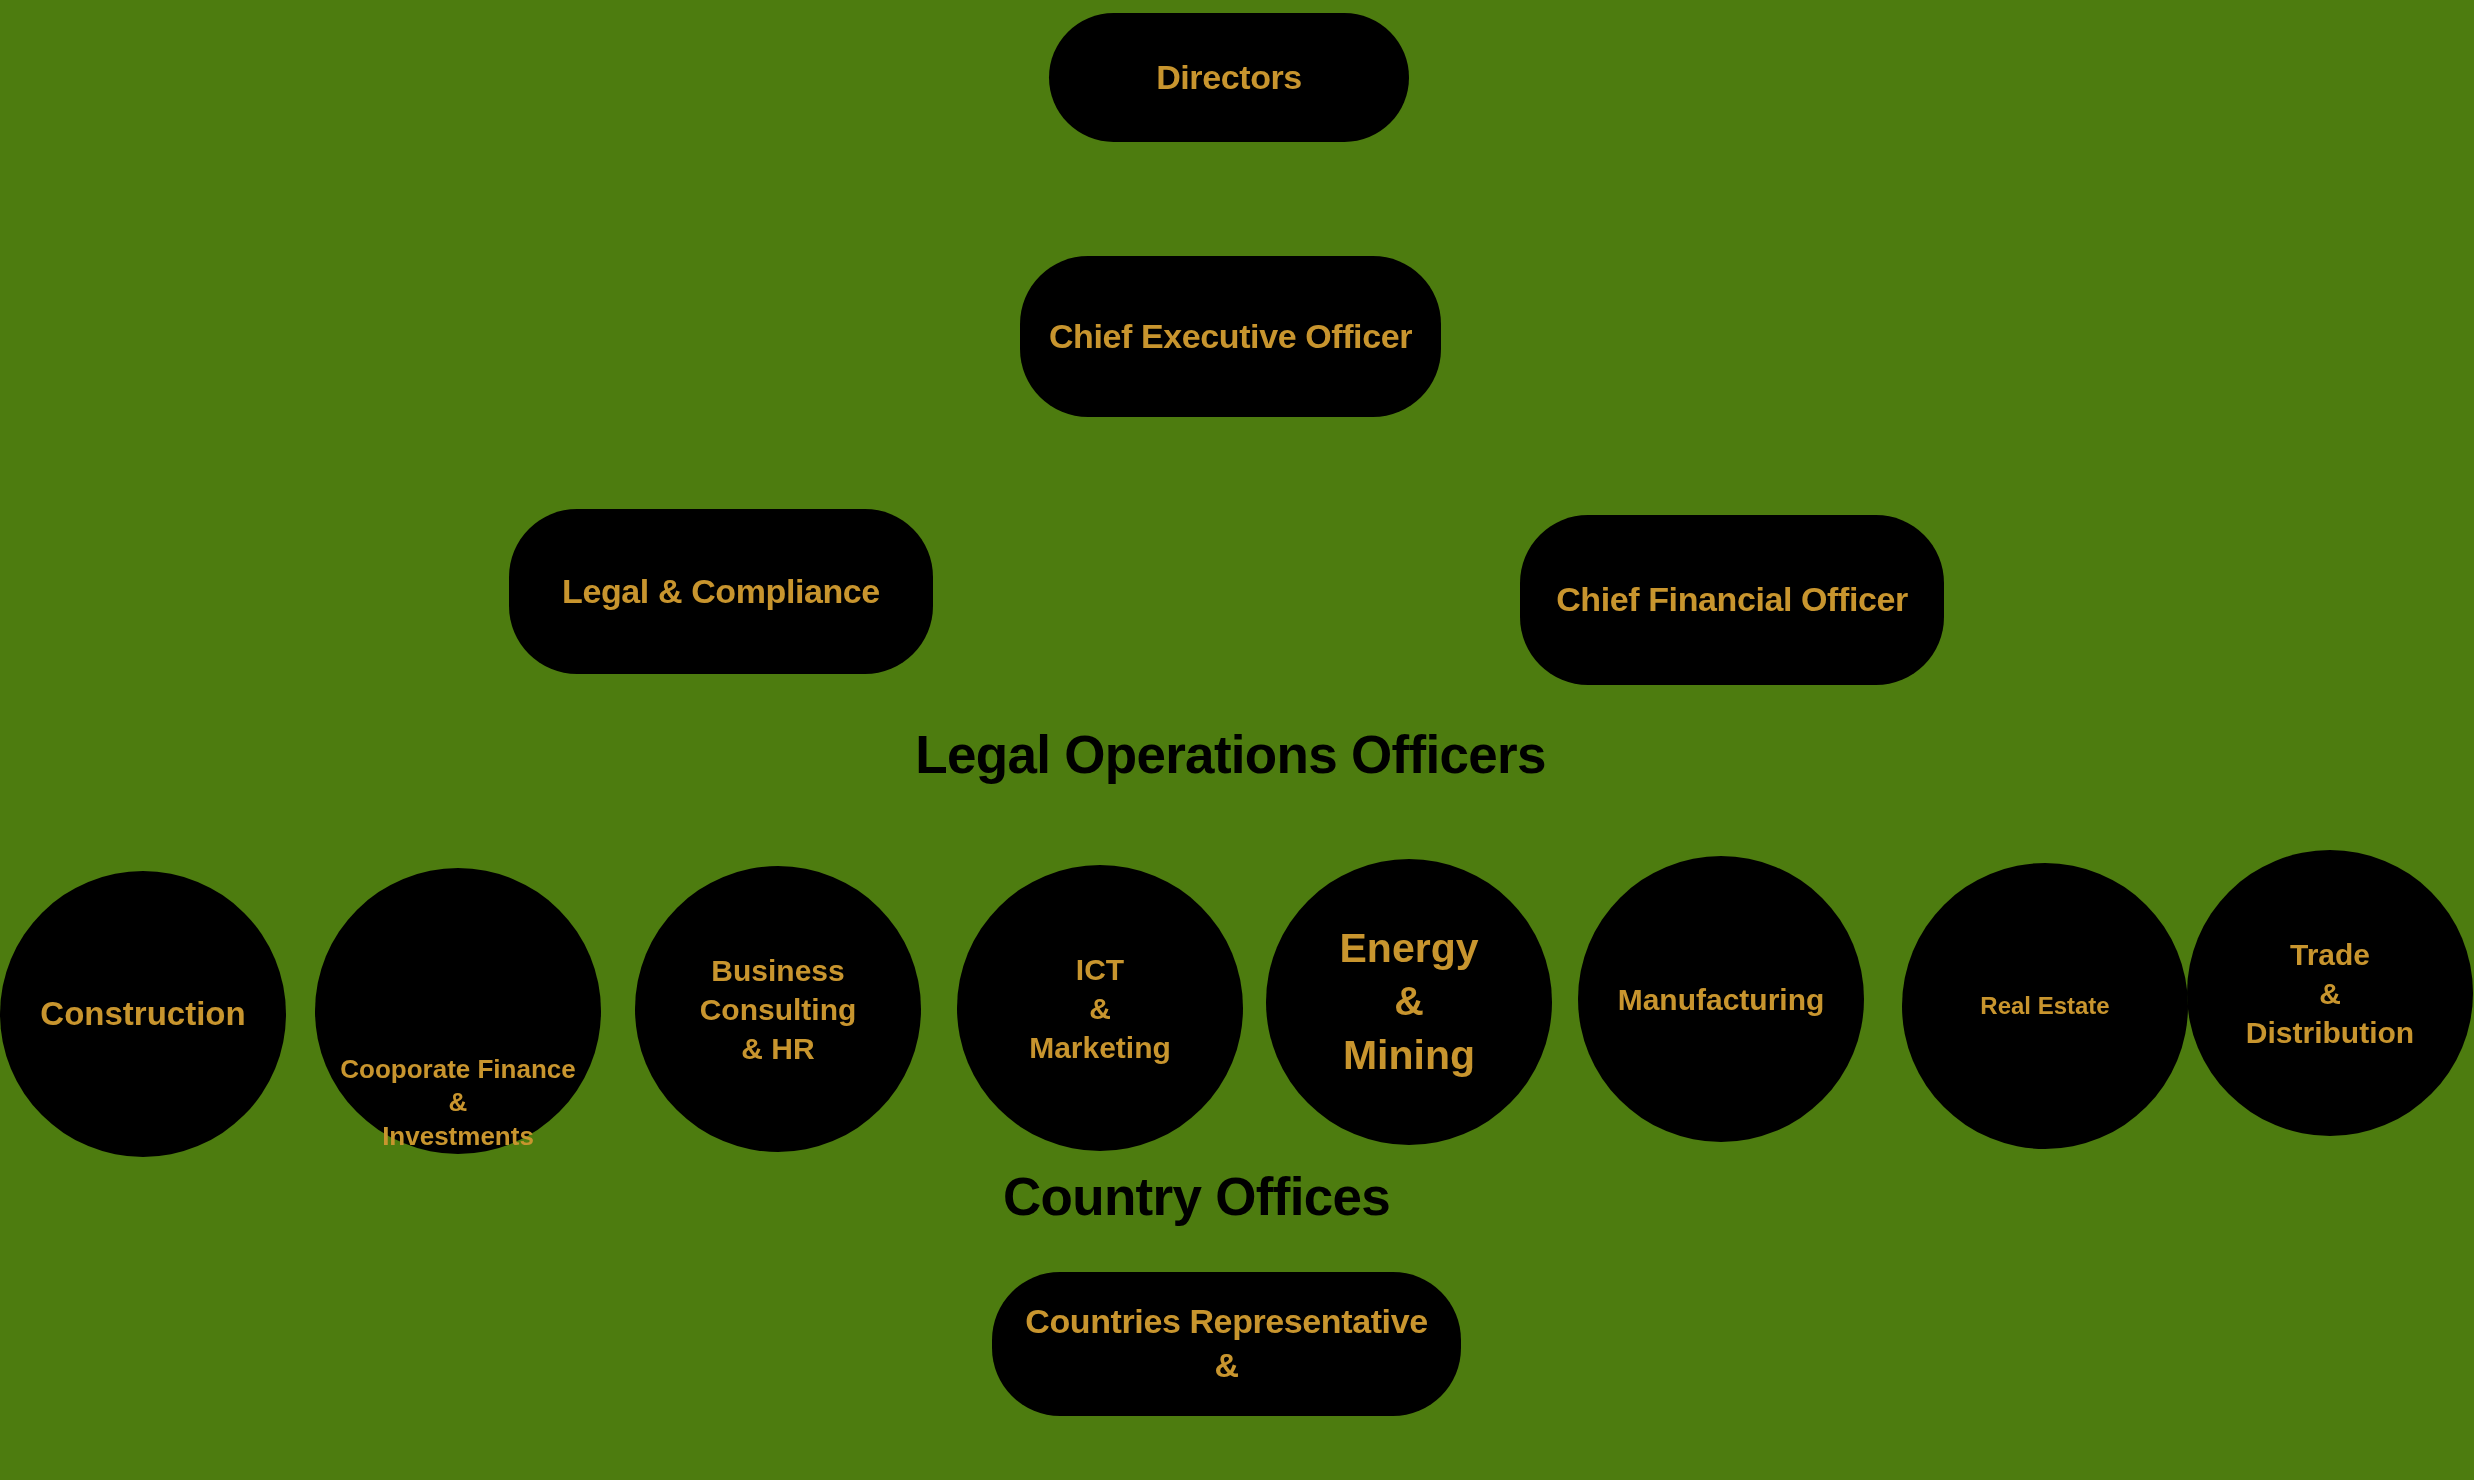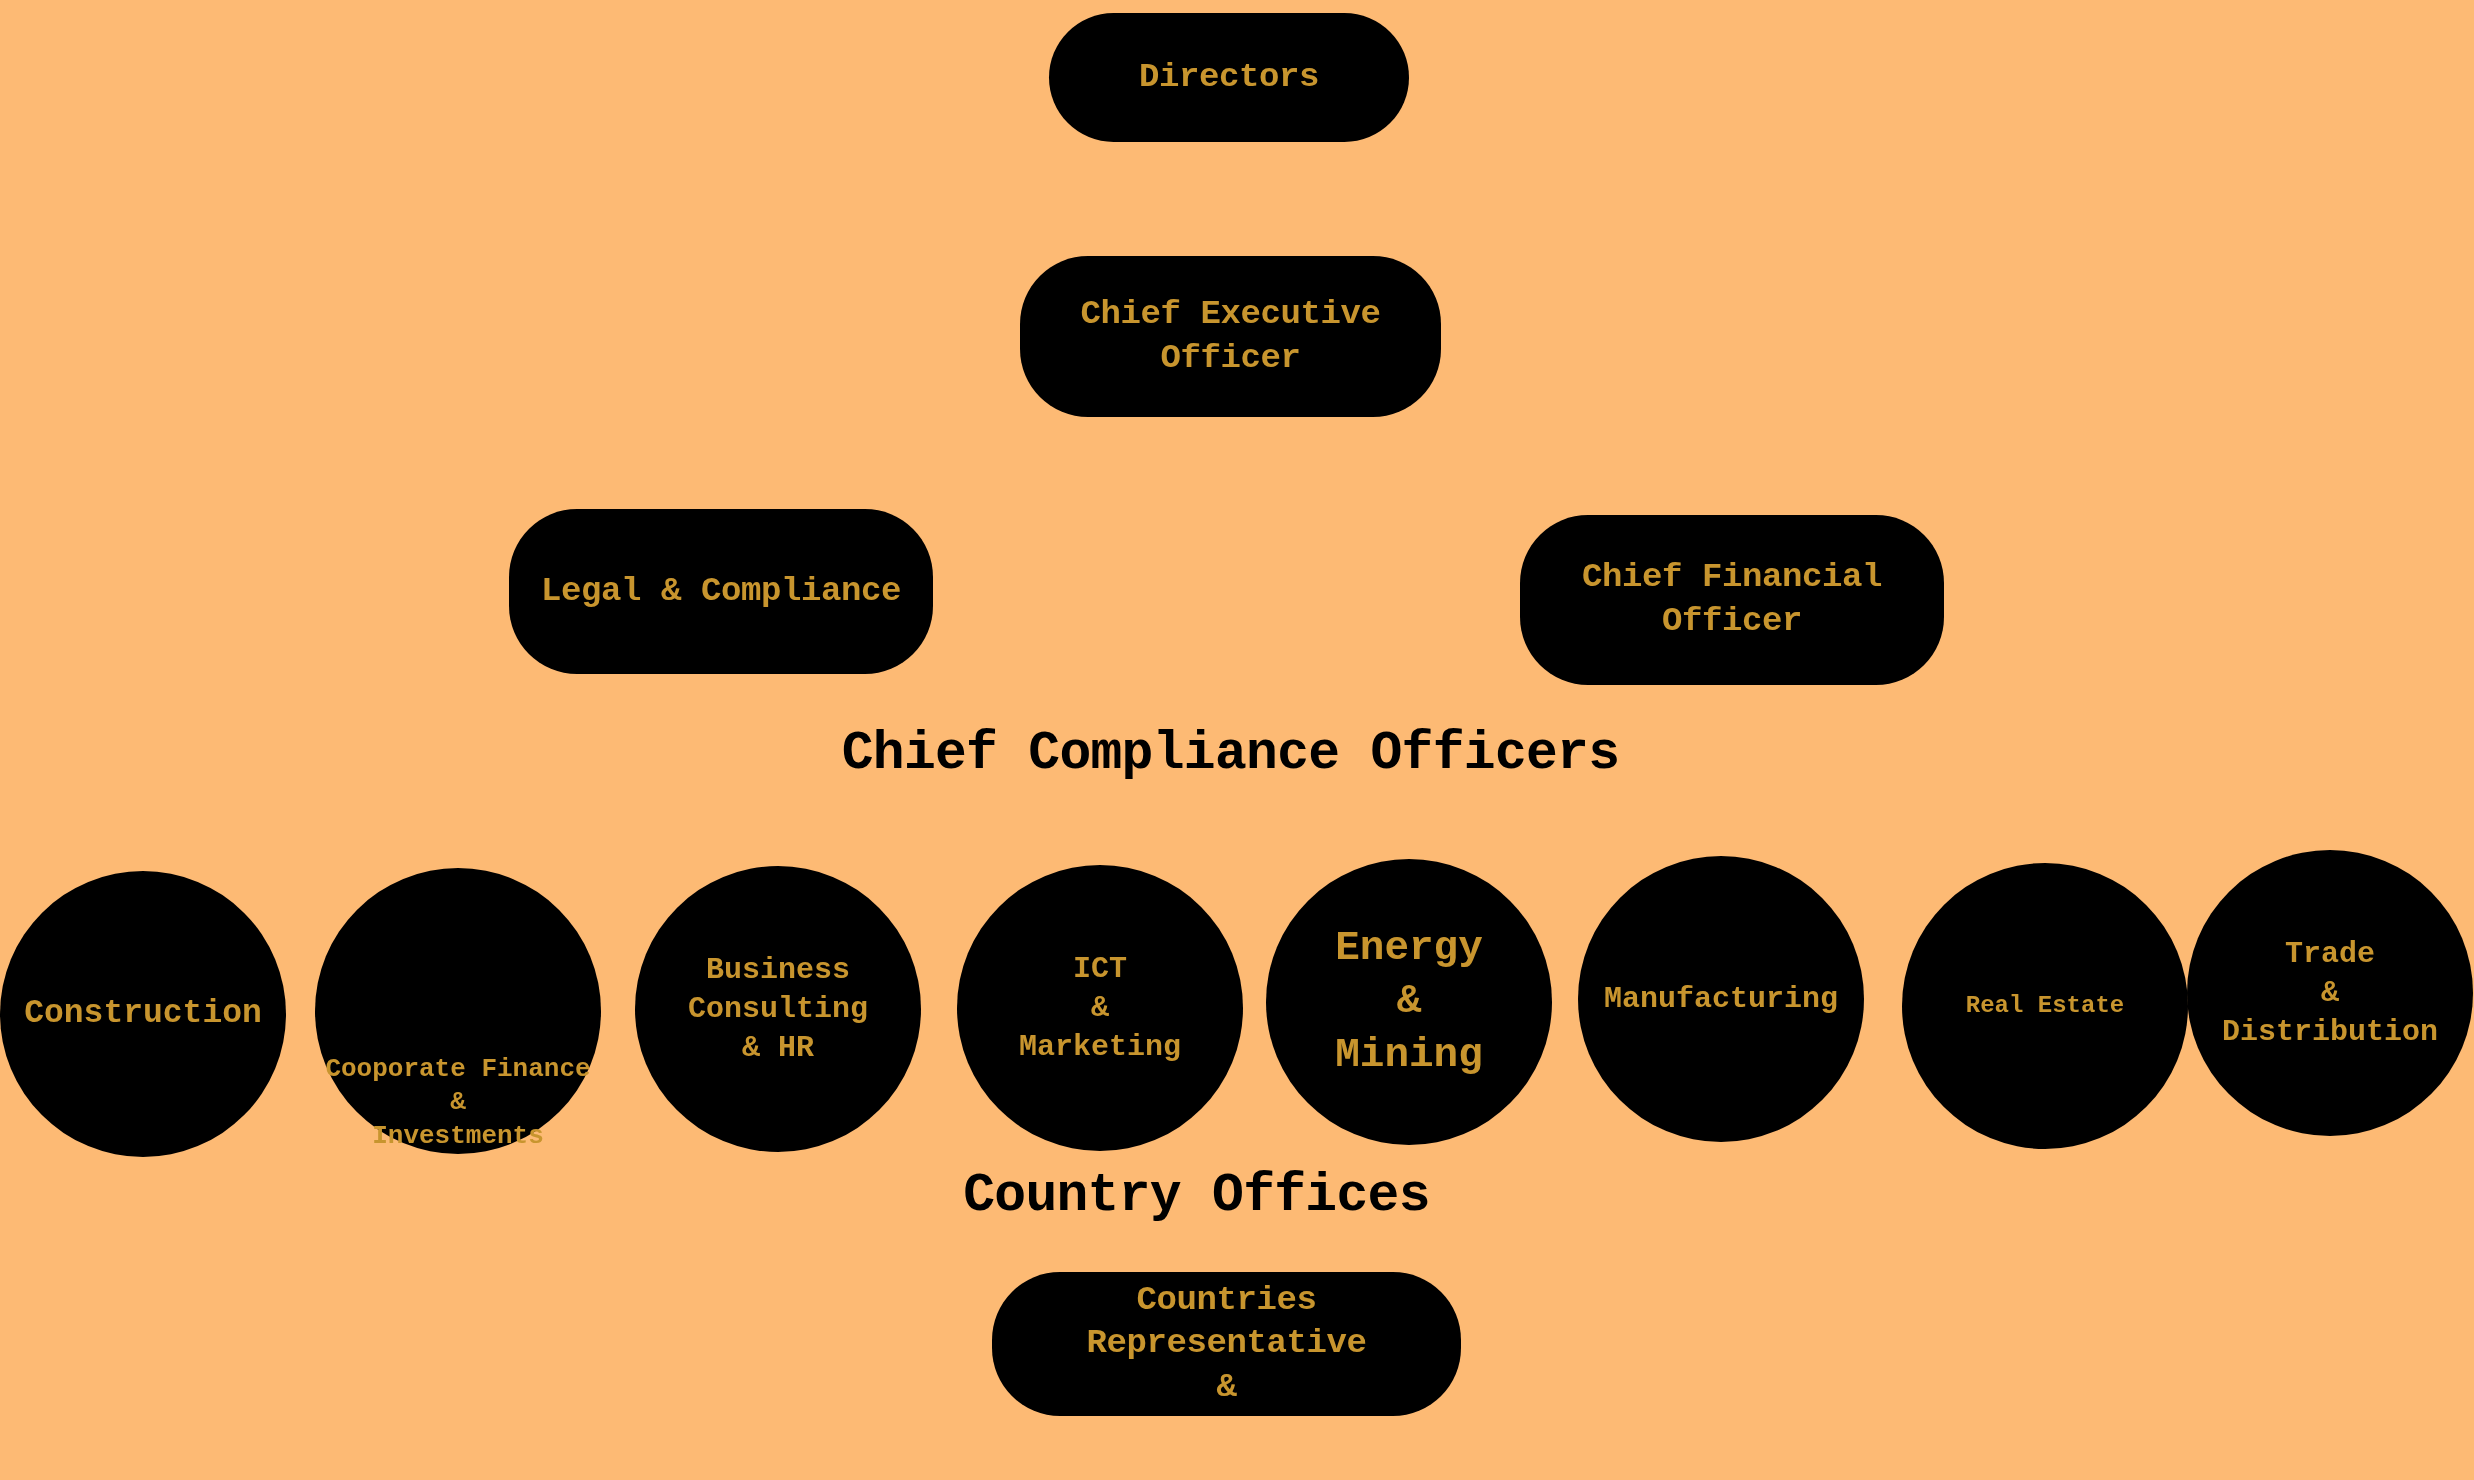--- a/index.html
+++ b/index.html
@@ -4,23 +4,23 @@
 <style>
   html, body {
     margin: 0;
     padding: 0;
     background: #FFFFFF;
   }
   .canvas {
     position: relative;
     width: 2475px;
     height: 1480px;
-    background: #fdba74;
+    background: #4d7c0f;
     overflow: hidden;
-    font-family: Liberation Mono, monospace;
+    font-family: Liberation Sans, sans-serif;
   }
   .pill {
     position: absolute;
     background: #000000;
     border-radius: 68px;
     display: flex;
     align-items: center;
     justify-content: center;
     text-align: center;
     color: #C8952E;
@@ -89,21 +89,21 @@
   </div>
 
   <div class="pill p-legal">
     <span class="ln">Legal &amp; Compliance</span>
   </div>
 
   <div class="pill p-cfo">
     <span class="ln">Chief Financial Officer</span>
   </div>
 
-  <div class="heading h-operations">Chief Compliance Officers</div>
+  <div class="heading h-operations">Legal Operations Officers</div>
 
   <div class="circle c1">
     <div>
       <span class="ln">Construction</span>
     </div>
   </div>
 
   <div class="circle c2">
     <div>
       <span class="ln">Cooporate Finance</span>

